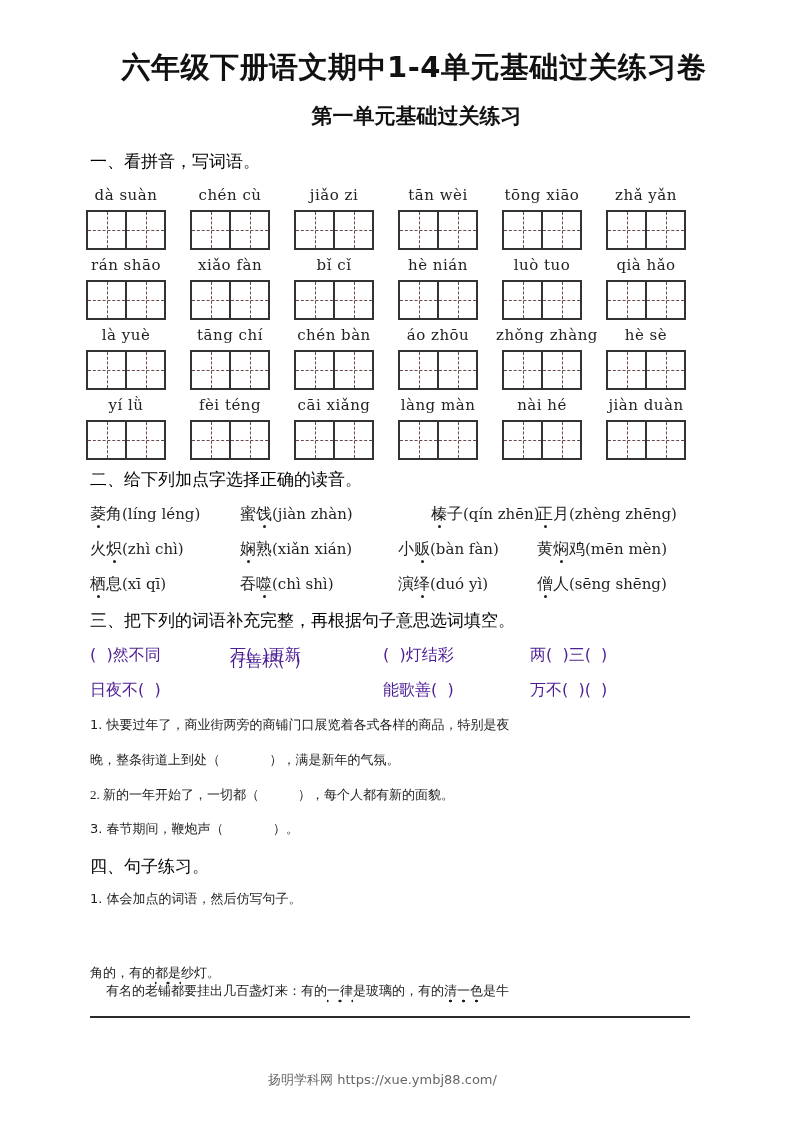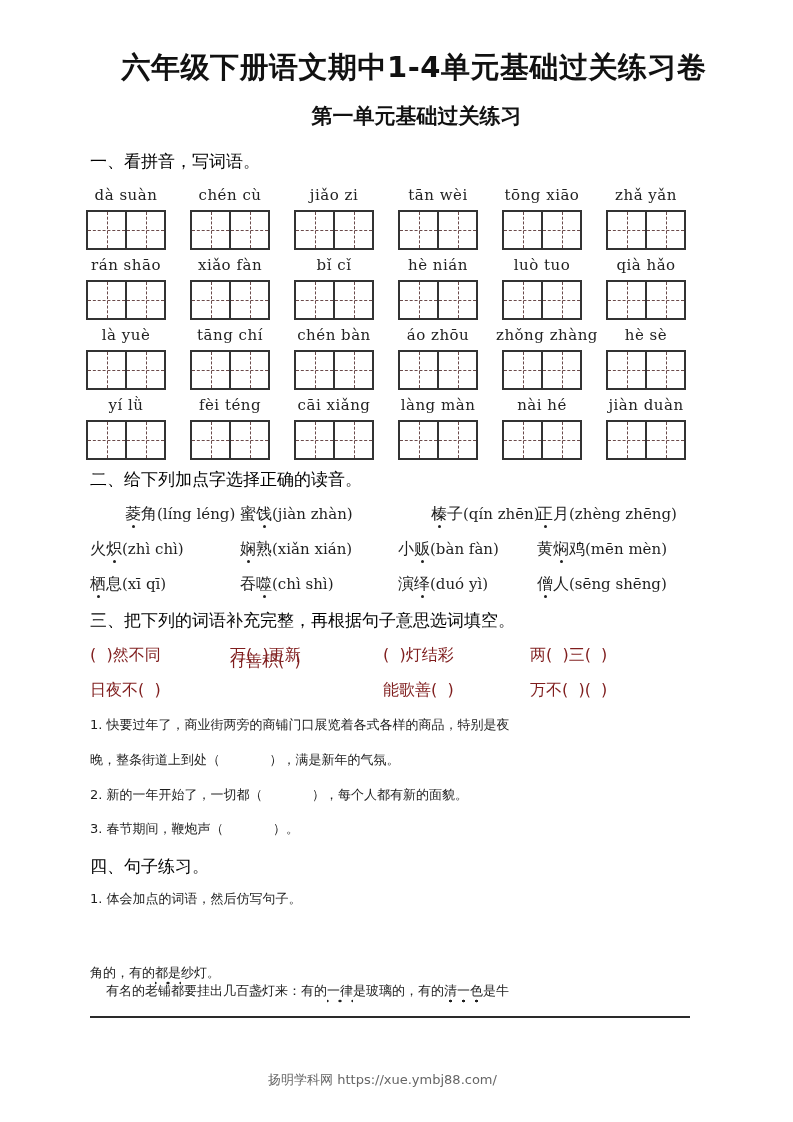--- a/index.html
+++ b/index.html
@@ -48,21 +48,21 @@
     position: absolute; font-size: 16px; white-space: nowrap; color: #1e1e1e;
   }
   .dotted { position: relative; }
   .dotted::after {
     content: ""; position: absolute; left: 50%; bottom: -5px; width: 3px; height: 3px;
     margin-left: -1.5px; background: #222; border-radius: 50%;
   }
   .py { font-family: "DejaVu Serif", "Liberation Serif", serif; font-size: 15px; }
   .fill-item {
     position: absolute; font-family: "DejaVu Sans", "Liberation Sans", sans-serif;
-    font-size: 16px; white-space: pre; color: #7f1d1d;
+    font-size: 16px; white-space: pre; color: #4c1d95;
   }
   .sentence {
     position: absolute; left: 90px; font-family: "DejaVu Sans", "Liberation Sans", sans-serif;
     font-size: 13px; white-space: pre; color: #1e1e1e;
   }
   .answer-line {
     left: 90px; width: 600px; top: 1016px; height: 0; border-top: 2px solid #2a2a2a;
   }
   .footer {
     left: 0; width: 765px; top: 1071px; text-align: center;
@@ -242,21 +242,21 @@
       <div class="pinyin">jiàn duàn</div>
       <div class="tianzi">
         <div class="ch"></div>
         <div class="ch"></div>
       </div>
     </div>
   </div>
 
 <div class="abs section-heading" style="top:468px;">二、给下列加点字选择正确的读音。</div>
 <div id="readings">
-    <div class="reading-item" style="left: 90px; top: 504px; margin-left: 35px;"><span></span><span class="dotted">菱</span><span>角</span><span class="py">(líng léng)</span></div>
+    <div class="reading-item" style="left: 90px; top: 504px;"><span></span><span class="dotted">菱</span><span>角</span><span class="py">(líng léng)</span></div>
     <div class="reading-item" style="left: 240px; top: 504px;"><span>蜜</span><span class="dotted">饯</span><span></span><span class="py">(jiàn zhàn)</span></div>
     <div class="reading-item" style="left: 398px; top: 504px; margin-left: 33px;"><span></span><span class="dotted">榛</span><span>子</span><span class="py">(qín zhēn)</span></div>
     <div class="reading-item" style="left: 537px; top: 504px;"><span></span><span class="dotted">正</span><span>月</span><span class="py">(zhèng zhēng)</span></div>
     <div class="reading-item" style="left: 90px; top: 539px;"><span>火</span><span class="dotted">炽</span><span></span><span class="py">(zhì chì)</span></div>
     <div class="reading-item" style="left: 240px; top: 539px;"><span></span><span class="dotted">娴</span><span>熟</span><span class="py">(xiǎn xián)</span></div>
     <div class="reading-item" style="left: 398px; top: 539px;"><span>小</span><span class="dotted">贩</span><span></span><span class="py">(bàn fàn)</span></div>
     <div class="reading-item" style="left: 537px; top: 539px;"><span>黄</span><span class="dotted">焖</span><span>鸡</span><span class="py">(mēn mèn)</span></div>
     <div class="reading-item" style="left: 90px; top: 574px;"><span></span><span class="dotted">栖</span><span>息</span><span class="py">(xī qī)</span></div>
     <div class="reading-item" style="left: 240px; top: 574px;"><span>吞</span><span class="dotted">噬</span><span></span><span class="py">(chì shì)</span></div>
     <div class="reading-item" style="left: 398px; top: 574px;"><span>演</span><span class="dotted">绎</span><span></span><span class="py">(duó yì)</span></div>
@@ -269,21 +269,21 @@
     <div class="fill-item" style="left: 230px; top: 645px;">万(  )更新</div>
     <div class="fill-item" style="left: 383px; top: 645px;">(  )灯结彩</div>
     <div class="fill-item" style="left: 530px; top: 645px;">两(  )三(  )</div>
     <div class="fill-item" style="left: 90px; top: 680px;">日夜不(  )</div>
     <div class="fill-item" style="left: 230px; top: 651px;">行善积(  )</div>
     <div class="fill-item" style="left: 383px; top: 680px;">能歌善(  )</div>
     <div class="fill-item" style="left: 530px; top: 680px;">万不(  )(  )</div>
   </div>
 <div class="sentence" style="top:716px;">1. 快要过年了，商业街两旁的商铺门口展览着各式各样的商品，特别是夜</div>
 <div class="sentence" style="top:751px;">晚，整条街道上到处（            ），满是新年的气氛。</div>
-<div class="sentence" style="top:786px;">2. 新的一年开始了，一切都（            ），每个人都有新的面貌。</div>
+<div class="sentence" style="top:786px;font-family:Liberation Serif, serif;">2. 新的一年开始了，一切都（            ），每个人都有新的面貌。</div>
 <div class="sentence" style="top:820px;">3. 春节期间，鞭炮声（            ）。</div>
 
 <div class="abs section-heading" style="top:855px; font-family:'DejaVu Sans','Liberation Sans',sans-serif;">四、句子练习。</div>
 <div class="sentence" style="top:890px;">1. 体会加点的词语，然后仿写句子。</div>
 <div class="sentence" style="top:982px; left:106px;"><span>有名的老铺都要挂出几百盏灯来：有的</span><span class="dots">一律</span><span>是玻璃的，有的</span><span class="dots">清一色</span><span>是牛</span></div>
 <div class="sentence" style="top:964px;"><span>角的，有的</span><span class="dots">都是</span><span>纱灯。</span></div>
 <div class="abs answer-line"></div>
 
 <div class="abs footer">扬明学科网 https://xue.ymbj88.com/</div>
 

